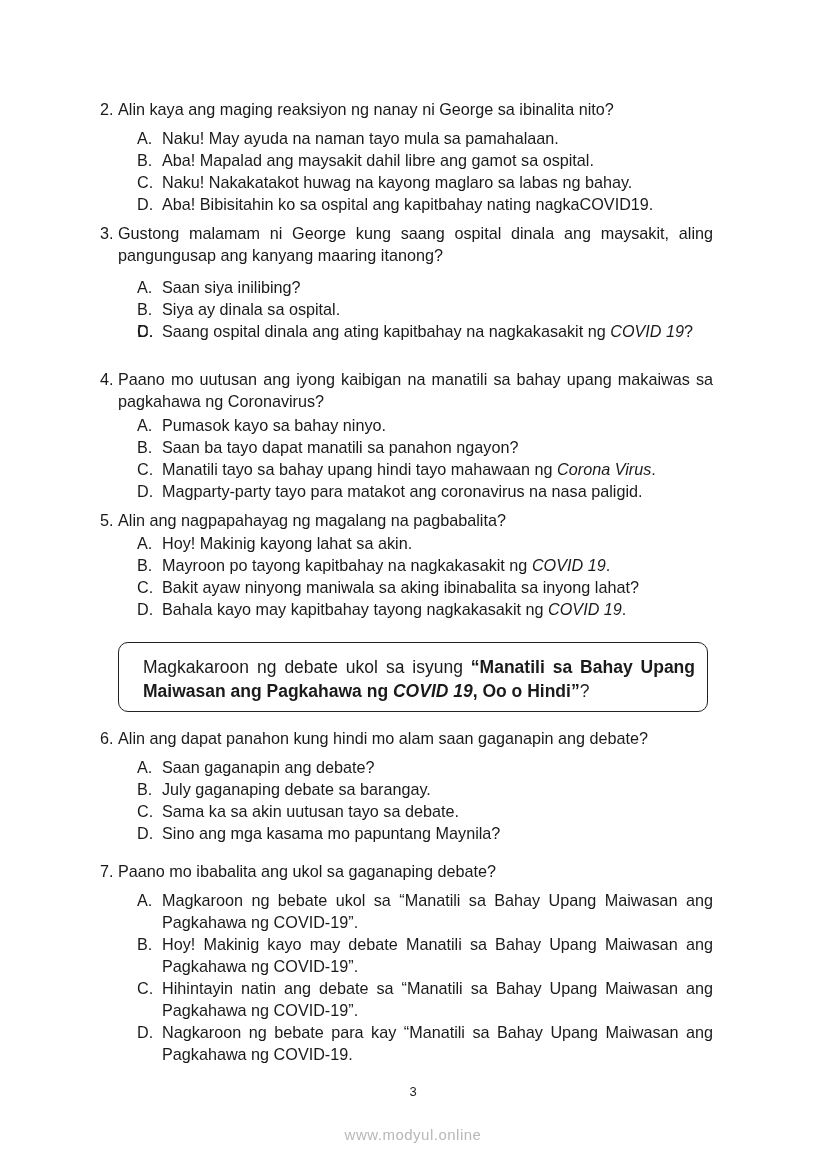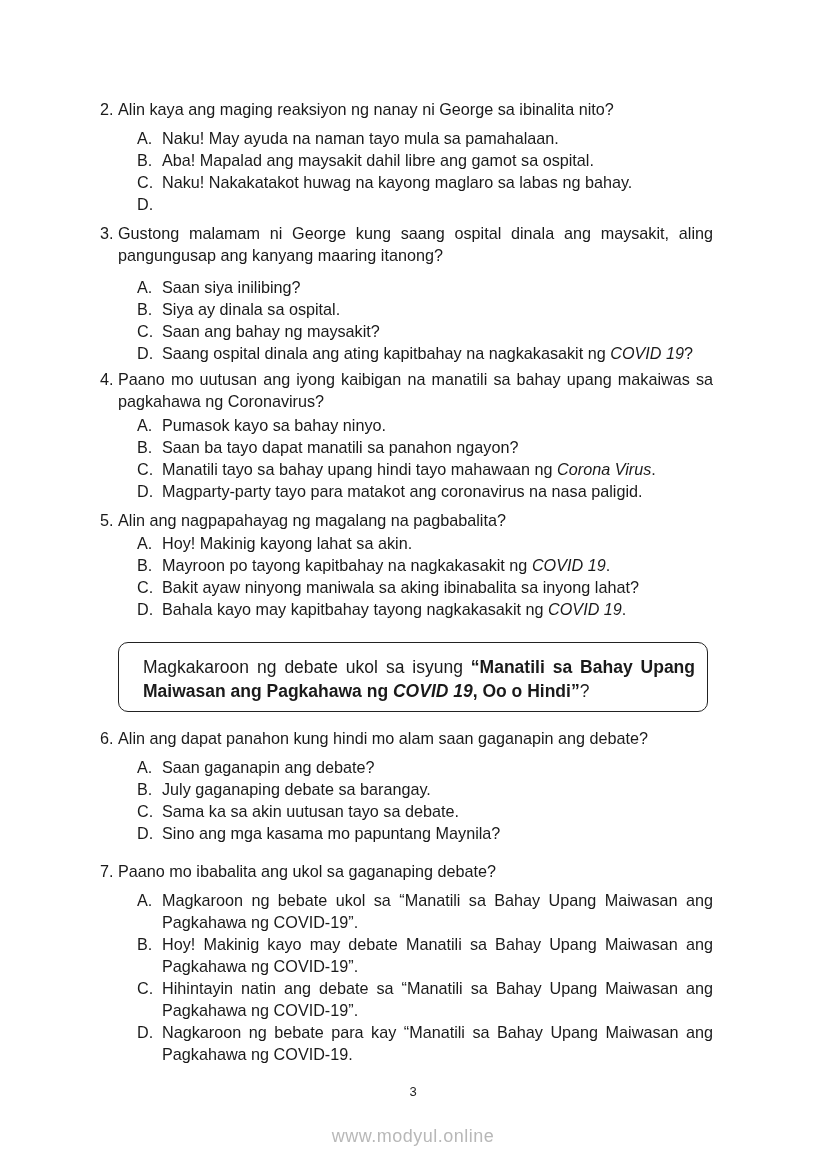--- a/index.html
+++ b/index.html
@@ -80,52 +80,52 @@
       text-align: center;
       font-size: 13px;
       color: #222;
     }
     .watermark {
       position: absolute;
       left: 0;
       width: 826px;
       top: 1126px;
       text-align: center;
-      font-size: 18px;
+      font-size: 15px;
       letter-spacing: 0.5px;
       color: #b8b8b8;
     }
   </style>
 </head>
 <body>
 
 <div class="page">
 
   <div class="question" style="top:98px;">
     <div class="q-stem">
       <span class="q-num">2.</span>
       <span class="q-text">Alin kaya ang maging reaksiyon ng nanay ni George sa ibinalita nito?</span>
     </div>
     <ul class="options" style="margin-top:7px;">
       <li class="option"><span class="letter">A.</span><span>Naku! May ayuda na naman tayo mula sa pamahalaan.</span></li>
       <li class="option"><span class="letter">B.</span><span>Aba! Mapalad ang maysakit dahil libre ang gamot sa ospital.</span></li>
       <li class="option"><span class="letter">C.</span><span>Naku! Nakakatakot huwag na kayong maglaro sa labas ng bahay.</span></li>
-      <li class="option"><span class="letter">D.</span></li>
+      <li class="option"><span class="letter">D.</span><span>Aba! Bibisitahin ko sa ospital ang kapitbahay nating nagkaCOVID19.</span></li>
     </ul>
   </div>
 
   <div class="question" style="top:222px;">
     <div class="q-stem">
       <span class="q-num">3.</span>
       <span class="q-text">Gustong malamam ni George kung saang ospital dinala ang maysakit, aling pangungusap ang kanyang maaring itanong?</span>
     </div>
     <ul class="options" style="margin-top:10px;">
       <li class="option"><span class="letter">A.</span><span>Saan siya inilibing?</span></li>
       <li class="option"><span class="letter">B.</span><span>Siya ay dinala sa ospital.</span></li>
-      <li class="option"><span class="letter">C.</span><span>Saan ang bahay ng maysakit?</span></li>
+      <li class="option"><span class="letter">C.</span></li>
       <li class="option"><span class="letter">D.</span><span>Saang ospital dinala ang ating kapitbahay na nagkakasakit ng </span><i>COVID 19</i><span>?</span></li>
     </ul>
   </div>
 
   <div class="question" style="top:368px;">
     <div class="q-stem">
       <span class="q-num">4.</span>
       <span class="q-text">Paano mo uutusan ang iyong kaibigan na manatili sa bahay upang makaiwas sa pagkahawa ng Coronavirus?</span>
     </div>
     <ul class="options" style="margin-top:2px;">

